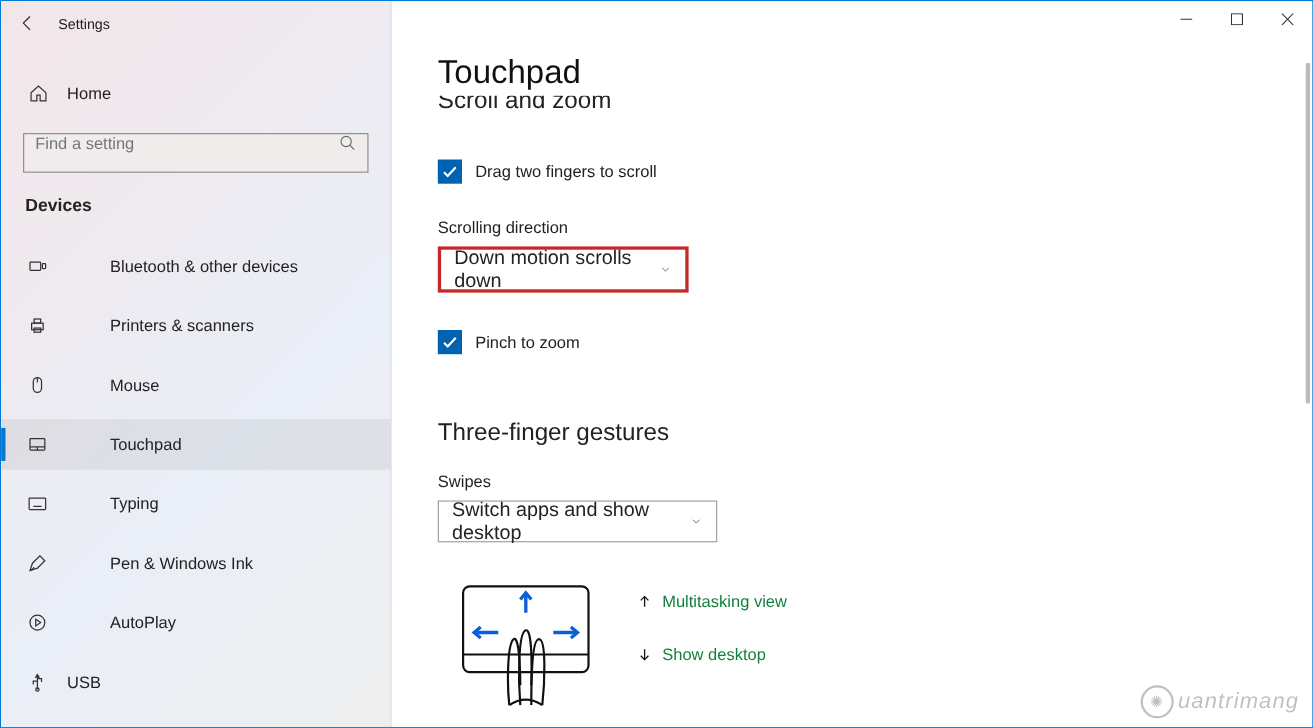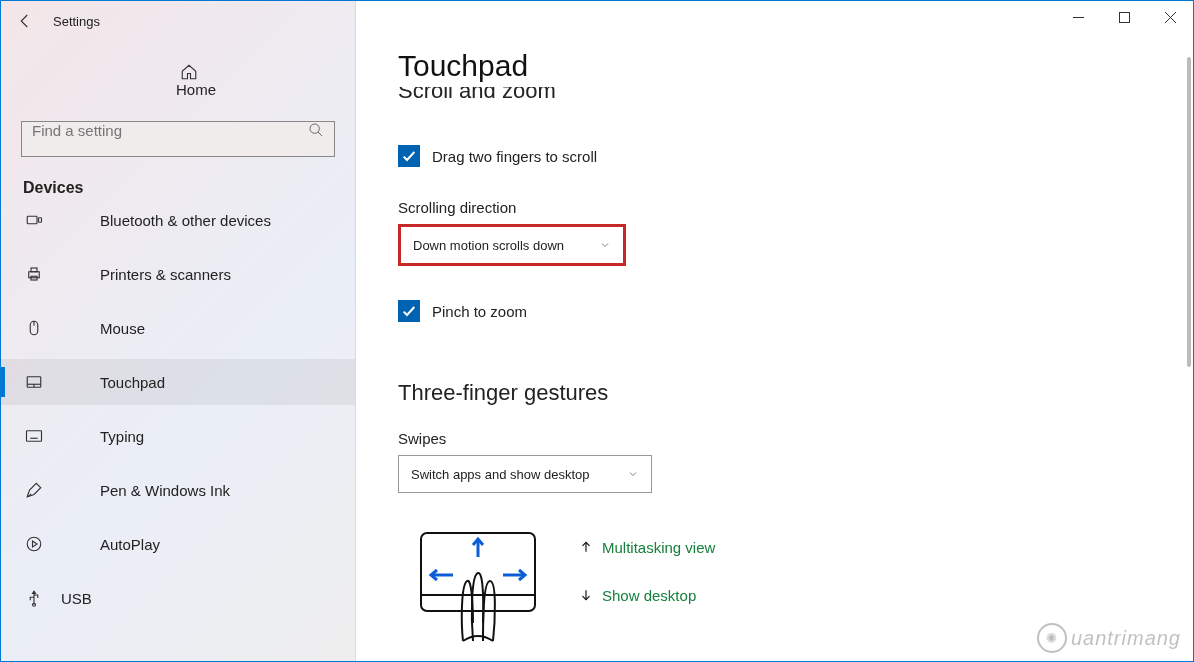--- a/index.html
+++ b/index.html
@@ -7,46 +7,46 @@
   
   
   .titlebar { position: absolute; top: 0; right: 0; height: 32px; display: flex; z-index: 5; }
   .titlebar .ctrl { width: 46px; height: 32px; display: flex; align-items: center; justify-content: center; color: #333; }
   
   
   .sidebar { width: 355px; height: 100%; background: linear-gradient(135deg, #f3e6e8 0%, #eaeef7 60%, #eeeeee 100%); border-right: 1px solid #00000014; position: relative; }
   .sidebar .top { height: 40px; display: flex; align-items: center; padding-left: 6px; }
   .back-btn { width: 36px; height: 36px; display: flex; align-items: center; justify-content: center; color: #333; }
   .app-title { font-size: 13px; margin-left: 10px; color: #222; }
-  .home-row { display: flex; align-items: center; height: 44px; padding-left: 22px; margin-top: 22px; font-size: 15px; color: #222; flex-direction: column; }
+  .home-row { display: flex; align-items: center; height: 44px; padding-left: 22px; margin-top: 22px; font-size: 15px; color: #222; }
   .home-row .ic { width: 24px; display: flex; justify-content: center; color: #333; }
   .home-row .lbl { margin-left: 14px; }
   .search-wrap { margin: 14px 20px 22px 20px; }
   .search-box { height: 36px; background: #f1ecec; border: 1px solid #888; display: flex; align-items: flex-start; padding: 0 10px; }
   .search-box input { flex: 1; border: none; background: transparent; outline: none; font-size: 15px; color: #333; }
-  .section-title { font-size: 16px; font-weight: 600; color: #222; padding-left: 22px; }
+  .section-title { font-size: 16px; font-weight: 600; color: #222; padding-left: 22px; margin-bottom: 22px; }
   .nav-item { display: flex; align-items: center; height: 46px; padding-left: 20px; font-size: 15px; color: #222; position: relative; }
   .nav-item .ic { width: 26px; display: flex; justify-content: center; color: #333; }
   .nav-item .lbl { margin-left: 14px; }
   .nav-item.gap { margin-bottom: 8px; gap: 39px; }
   .nav-item.active { background: rgba(0,0,0,0.06); }
   .nav-item.active::before { content: ""; position: absolute; left: 0; top: 8px; bottom: 8px; width: 4px; background: #0078d4; }
   
   
   .main { flex: 1; height: 100%; overflow: hidden; position: relative; }
   .page-title { font-size: 30px; font-weight: 500; color: #111; margin: 48px 0 0 42px; }
   .content { margin-left: 42px; margin-top: 4px; }
   .subhead-cut { font-size: 22px; font-weight: 500; color: #222; height: 24px; overflow: hidden; line-height: 8px; } 
   
   .chk-row { display: flex; align-items: center; margin-top: 34px; font-size: 15px; color: #222; }
   .chk { width: 22px; height: 22px; background: #0063b1; display: flex; align-items: center; justify-content: center; margin-right: 12px; }
   .chk svg { stroke: #fff; }
   
   .field-label { font-size: 15px; color: #222; margin-top: 32px; }
-  .dropdown { height: 38px; border: 1px solid #888; display: flex; align-items: center; justify-content: space-between; padding: 0 12px; font-size: 13px; color: #222; background: #fff; margin-top: 8px; }
+  .dropdown { height: 38px; border: 1px solid #888; display: flex; align-items: center; justify-content: space-between; padding: 0 12px; font-size: 18px; color: #222; background: #fff; margin-top: 8px; }
   .dropdown.red { border: 3px solid #c62828; width: 228px; height: 42px; }
   .dropdown.grey { width: 254px; border: 1px solid #999; }
   
   .h2 { font-size: 22px; font-weight: 500; color: #222; margin-top: 58px; }
   
   .gesture-box { display: flex; margin-top: 30px; align-items: flex-start; }
   .gesture-illus { width: 160px; display: flex; justify-content: center; }
   .gesture-legend { margin-left: 12px; }
   .legend-row { display: flex; align-items: center; height: 48px; font-size: 15px; color: #15803d; }
   .legend-row .ar { width: 32px; display: flex; justify-content: center; font-size: 18px; }

